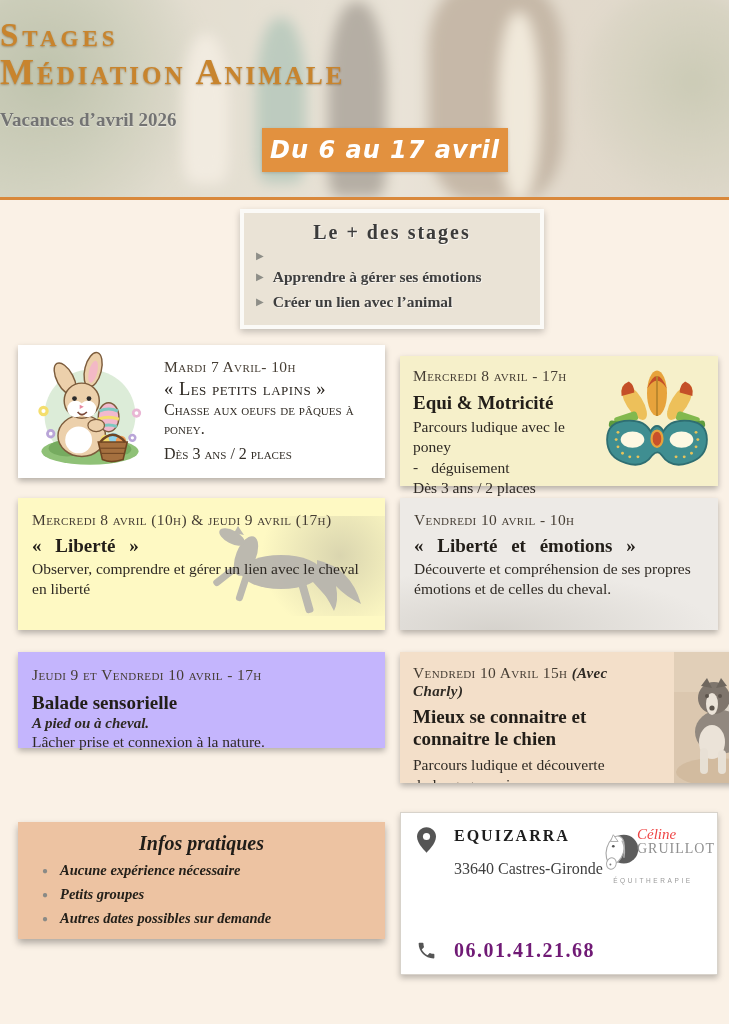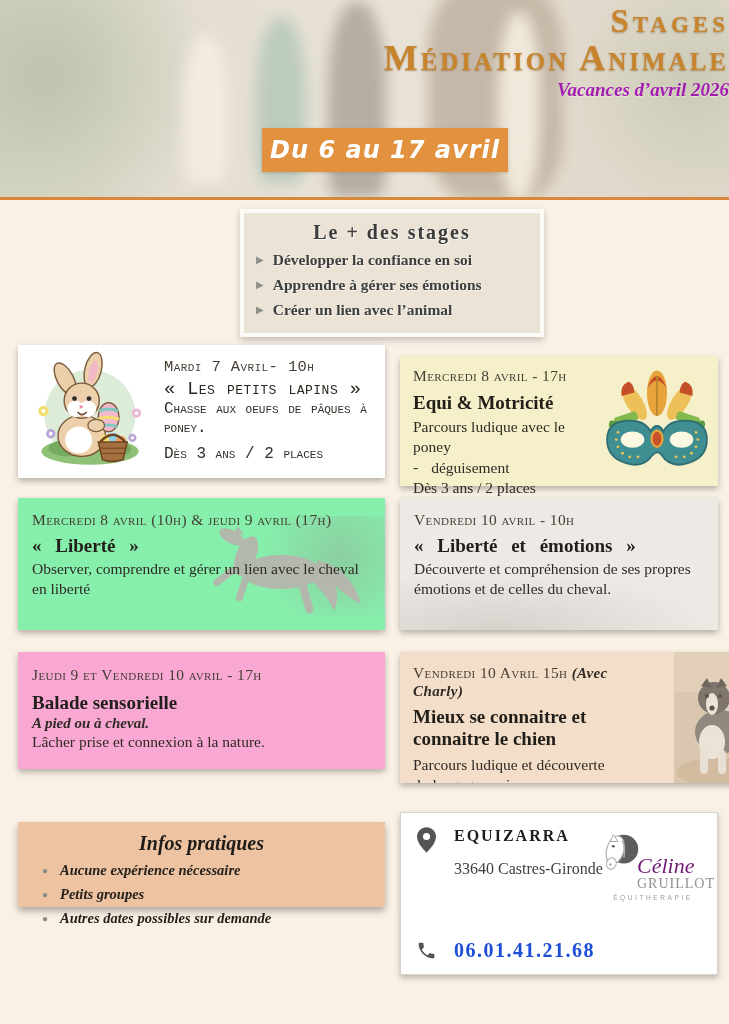--- a/index.html
+++ b/index.html
@@ -13,26 +13,26 @@
     background:linear-gradient(90deg,#b6bca6 0%,#ccc9ba 28%,#d8d3c7 55%,#c9c0b0 78%,#c2bead 100%);}
   .blob{position:absolute;filter:blur(7px);border-radius:45%;}
   .foliage-left{left:-50px;top:-30px;width:270px;height:260px;background:radial-gradient(circle at 35% 40%,#7f906e 0%,rgba(127,144,110,0) 70%);}
   .foliage-right{right:-40px;top:-10px;width:190px;height:230px;background:radial-gradient(circle at 60% 40%,#9aa182 0%,rgba(154,161,130,0) 70%);}
   .kid1{left:183px;top:34px;width:46px;height:150px;background:#e9e4da;border-radius:45% 45% 20% 20%;}
   .kid2{left:256px;top:18px;width:50px;height:165px;background:#7ba294;border-radius:45% 45% 20% 20%;}
   .kid3{left:328px;top:2px;width:58px;height:195px;background:#6b655c;border-radius:45% 45% 15% 15%;}
   .pony{left:428px;top:-15px;width:135px;height:215px;background:#8e7a64;border-radius:30%;}
   .tail{left:498px;top:12px;width:42px;height:190px;background:#e7e0cf;border-radius:45%;}
   .fade-overlay{position:absolute;inset:0;background:rgba(250,242,231,.52);}
-  .header-content{position:relative;text-align:right;padding-top:4px;}
+  .header-content{position:relative;text-align:left;padding-top:18px;}
   .title-line1{font-variant:small-caps;font-weight:700;font-size:33px;line-height:1.05;
                color:#c8842d;letter-spacing:4px;text-shadow:0 1px 2px rgba(108,62,6,.45);}
   .title-line2{font-variant:small-caps;font-weight:700;font-size:36px;line-height:1.1;
                color:#c8842d;letter-spacing:3px;text-shadow:0 1px 2px rgba(108,62,6,.45);}
-  .subtitle{font-style:italic;font-weight:700;font-size:19px;color:#a21caf;margin-top:1px;
+  .subtitle{font-weight:700;font-size:19px;color:#737373;margin-top:17px;
             text-shadow:0 1px 1px rgba(255,255,255,.5);}
   .date-badge{position:absolute;left:262px;top:128px;width:246px;height:44px;background:#e2913f;
               display:flex;align-items:center;justify-content:center;color:#fff;
               font-family:"DejaVu Sans",sans-serif;font-style:italic;font-weight:700;
               font-size:24px;letter-spacing:1px;box-shadow:0 1px 3px rgba(0,0,0,.15);}
 
   
   .plus-box{position:absolute;left:240px;top:209px;width:272px;background:#eae3d6;
             border:4px solid #fbfaf7;box-shadow:0 3px 7px rgba(0,0,0,.22);
             padding:8px 12px 14px 12px;}
@@ -44,78 +44,78 @@
                   text-shadow:1px 1px 0 rgba(255,255,255,.6);}
 
   
   .card{position:absolute;box-shadow:0 3px 6px rgba(0,0,0,.28);box-sizing:border-box;color:#332e27;}
   .date-line{font-variant:small-caps;font-size:15.5px;color:#453d33;letter-spacing:.4px;}
   .card-title{font-weight:700;font-size:19px;color:#221e19;}
   .card-body{font-size:15.5px;line-height:1.32;color:#2f2a24;}
 
   .cardA{left:18px;top:345px;width:367px;height:133px;background:#ffffff;display:flex;}
   .bunny-wrap{flex:none;width:124px;height:124px;margin:4px 0 0 10px;}
-  .cardA-text{margin-left:12px;padding-top:13px;font-variant:small-caps;font-family:Liberation Mono, monospace;}
+  .cardA-text{margin-left:12px;padding-top:13px;font-variant:small-caps;}
   .cardA .titleA{font-size:18.5px;margin-top:3px;letter-spacing:.5px;color:#2b2620;}
   .cardA .bodyA{font-size:16px;width:228px;line-height:1.2;}
   .cardA .footA{font-size:16px;margin-top:7px;}
 
   .cardB{left:400px;top:345px;width:318px;height:130px;background:#f6f0ca;display:flex;margin-top:11px;}
   .cardB-text{padding:11px 0 0 13px;width:190px;}
   .cardB .card-title{margin:7px 0 3px 0;}
   .dash-row{display:flex;gap:13px;font-size:15.5px;}
   .mask-wrap{flex:none;width:118px;height:112px;margin:9px 2px 0 auto;}
 
-  .cardC{left:18px;top:498px;width:367px;height:132px;background:#86efac;overflow:hidden;}
+  .cardC{left:18px;top:498px;width:367px;height:132px;background:#fef9c3;overflow:hidden;}
   .horse-wrap{position:absolute;right:6px;bottom:2px;width:210px;height:108px;opacity:.92;}
   .sketch{position:absolute;right:0;top:18px;width:150px;height:100px;
           background:radial-gradient(circle at 70% 40%,rgba(150,146,138,.35),rgba(150,146,138,0) 65%);}
   .cardC-text,.cardD-text{position:relative;padding:13px 14px 0 14px;}
   .spaced-title{word-spacing:9px;}
   .cardC .card-title,.cardD .card-title{margin:6px 0 2px 0;}
 
   .cardD{left:400px;top:498px;width:318px;height:132px;background:#edeae6;overflow:hidden;}
   .sketchD{position:absolute;left:0;bottom:0;width:318px;height:60px;
            background:radial-gradient(ellipse at 30% 100%,rgba(160,156,146,.30),rgba(160,156,146,0) 70%);}
 
-  .cardE{left:18px;top:652px;width:367px;height:117px;background:#f9a8d4;padding:14px 14px 16px 14px;}
+  .cardE{left:18px;top:652px;width:367px;height:96px;background:#c4b5fd;padding:14px 14px 16px 14px;}
   .cardE .card-title{margin:8px 0 1px 0;}
   .italic-line{font-style:italic;font-weight:700;font-size:15px;color:#2f2a24;}
 
   .cardF{left:400px;top:652px;width:358px;height:131px;background:#f3dfc9;display:flex;overflow:hidden;}
   .cardF-text{padding:12px 0 0 13px;width:222px;}
   .cardF .card-title{margin:6px 0 5px 0;line-height:1.15;width:210px;}
   .cardF .card-body{width:200px;}
   .date-note{font-style:italic;font-variant:normal;font-weight:700;font-size:15px;color:#2f2a24;}
   .dog-wrap{flex:none;width:84px;height:131px;margin-left:auto;}
 
   
-  .infos-box{position:absolute;left:18px;top:822px;width:367px;height:85px;background:#edc3a2;
+  .infos-box{position:absolute;left:18px;top:822px;width:367px;height:117px;background:#edc3a2;
              box-shadow:0 4px 7px rgba(0,0,0,.3);padding-top:10px;box-sizing:border-box;}
   .infos-title{text-align:center;font-style:italic;font-weight:700;font-size:20px;color:#1f1c18;}
   .infos-item{display:flex;align-items:center;gap:12px;margin:7px 0 0 24px;}
   .dot-bullet{font-size:10px;color:#8a8a86;line-height:1;flex:none;}
   .infos-item-text{font-style:italic;font-weight:700;font-size:14.5px;color:#24201a;}
 
   
   .contact-card{position:absolute;left:400px;top:812px;width:318px;height:163px;background:#fff;
                 border:1px solid #d8d3cb;box-shadow:0 3px 6px rgba(0,0,0,.25);box-sizing:border-box;
                 padding:14px 12px 12px 12px;display:flex;flex-direction:column;justify-content:space-between;}
   .contact-row{display:flex;align-items:center;gap:15px;}
   .contact-row.top{align-items:flex-start;}
   .contact-icon{flex:none;display:flex;align-items:center;justify-content:center;width:26px;}
   .contact-name{font-weight:700;font-size:16px;letter-spacing:2px;color:#1d1d1d;}
   .contact-address{font-family:Liberation Serif, serif;font-size:16px;color:#3f3f3f;margin-top:15px;}
-  .contact-phone{font-weight:700;font-size:20px;letter-spacing:1.5px;color:#1d4ed8;}
+  .contact-phone{font-weight:700;font-size:20px;letter-spacing:1.5px;color:#701a75;}
   .contact-email{font-size:15px;color:#14110d;}
   .logo{position:absolute;right:8px;top:14px;width:112px;}
   .logo-top{display:flex;align-items:flex-start;}
   .logo-horse{flex:none;width:46px;height:46px;margin-top:2px;}
   .logo-names{margin-left:-6px;}
-  .logo-first{font-style:italic;font-size:22px;color:#701a75;line-height:1;margin-top:28px;}
+  .logo-first{font-style:italic;font-size:15px;color:#ef4444;line-height:1;}
   .logo-last{font-size:14px;letter-spacing:1px;color:#8f8f8f;line-height:1.05;font-variant:small-caps;}
   .logo-tag{font-family:"Liberation Sans",sans-serif;font-size:6.5px;letter-spacing:2.6px;
             color:#9a9a9a;margin-top:2px;text-align:center;}
 </style>
 </head>
 <body>
 
 <div class="page">
 
   <div class="header">
@@ -133,21 +133,20 @@
       <div class="title-line2">Médiation Animale</div>
       <div class="subtitle">Vacances d’avril 2026</div>
     </div>
     <div class="date-badge">Du 6 au 17 avril</div>
   </div>
 
   <div class="plus-box">
     <div class="plus-title">Le + des stages</div>
     <div class="plus-item">
       <span class="tri-bullet">▶</span>
-      <span class="plus-item-text">Développer la confiance en soi</span>
     </div>
     <div class="plus-item">
       <span class="tri-bullet">▶</span>
       <span class="plus-item-text">Apprendre à gérer ses émotions</span>
     </div>
     <div class="plus-item">
       <span class="tri-bullet">▶</span>
       <span class="plus-item-text">Créer un lien avec l’animal</span>
     </div>
   </div>

